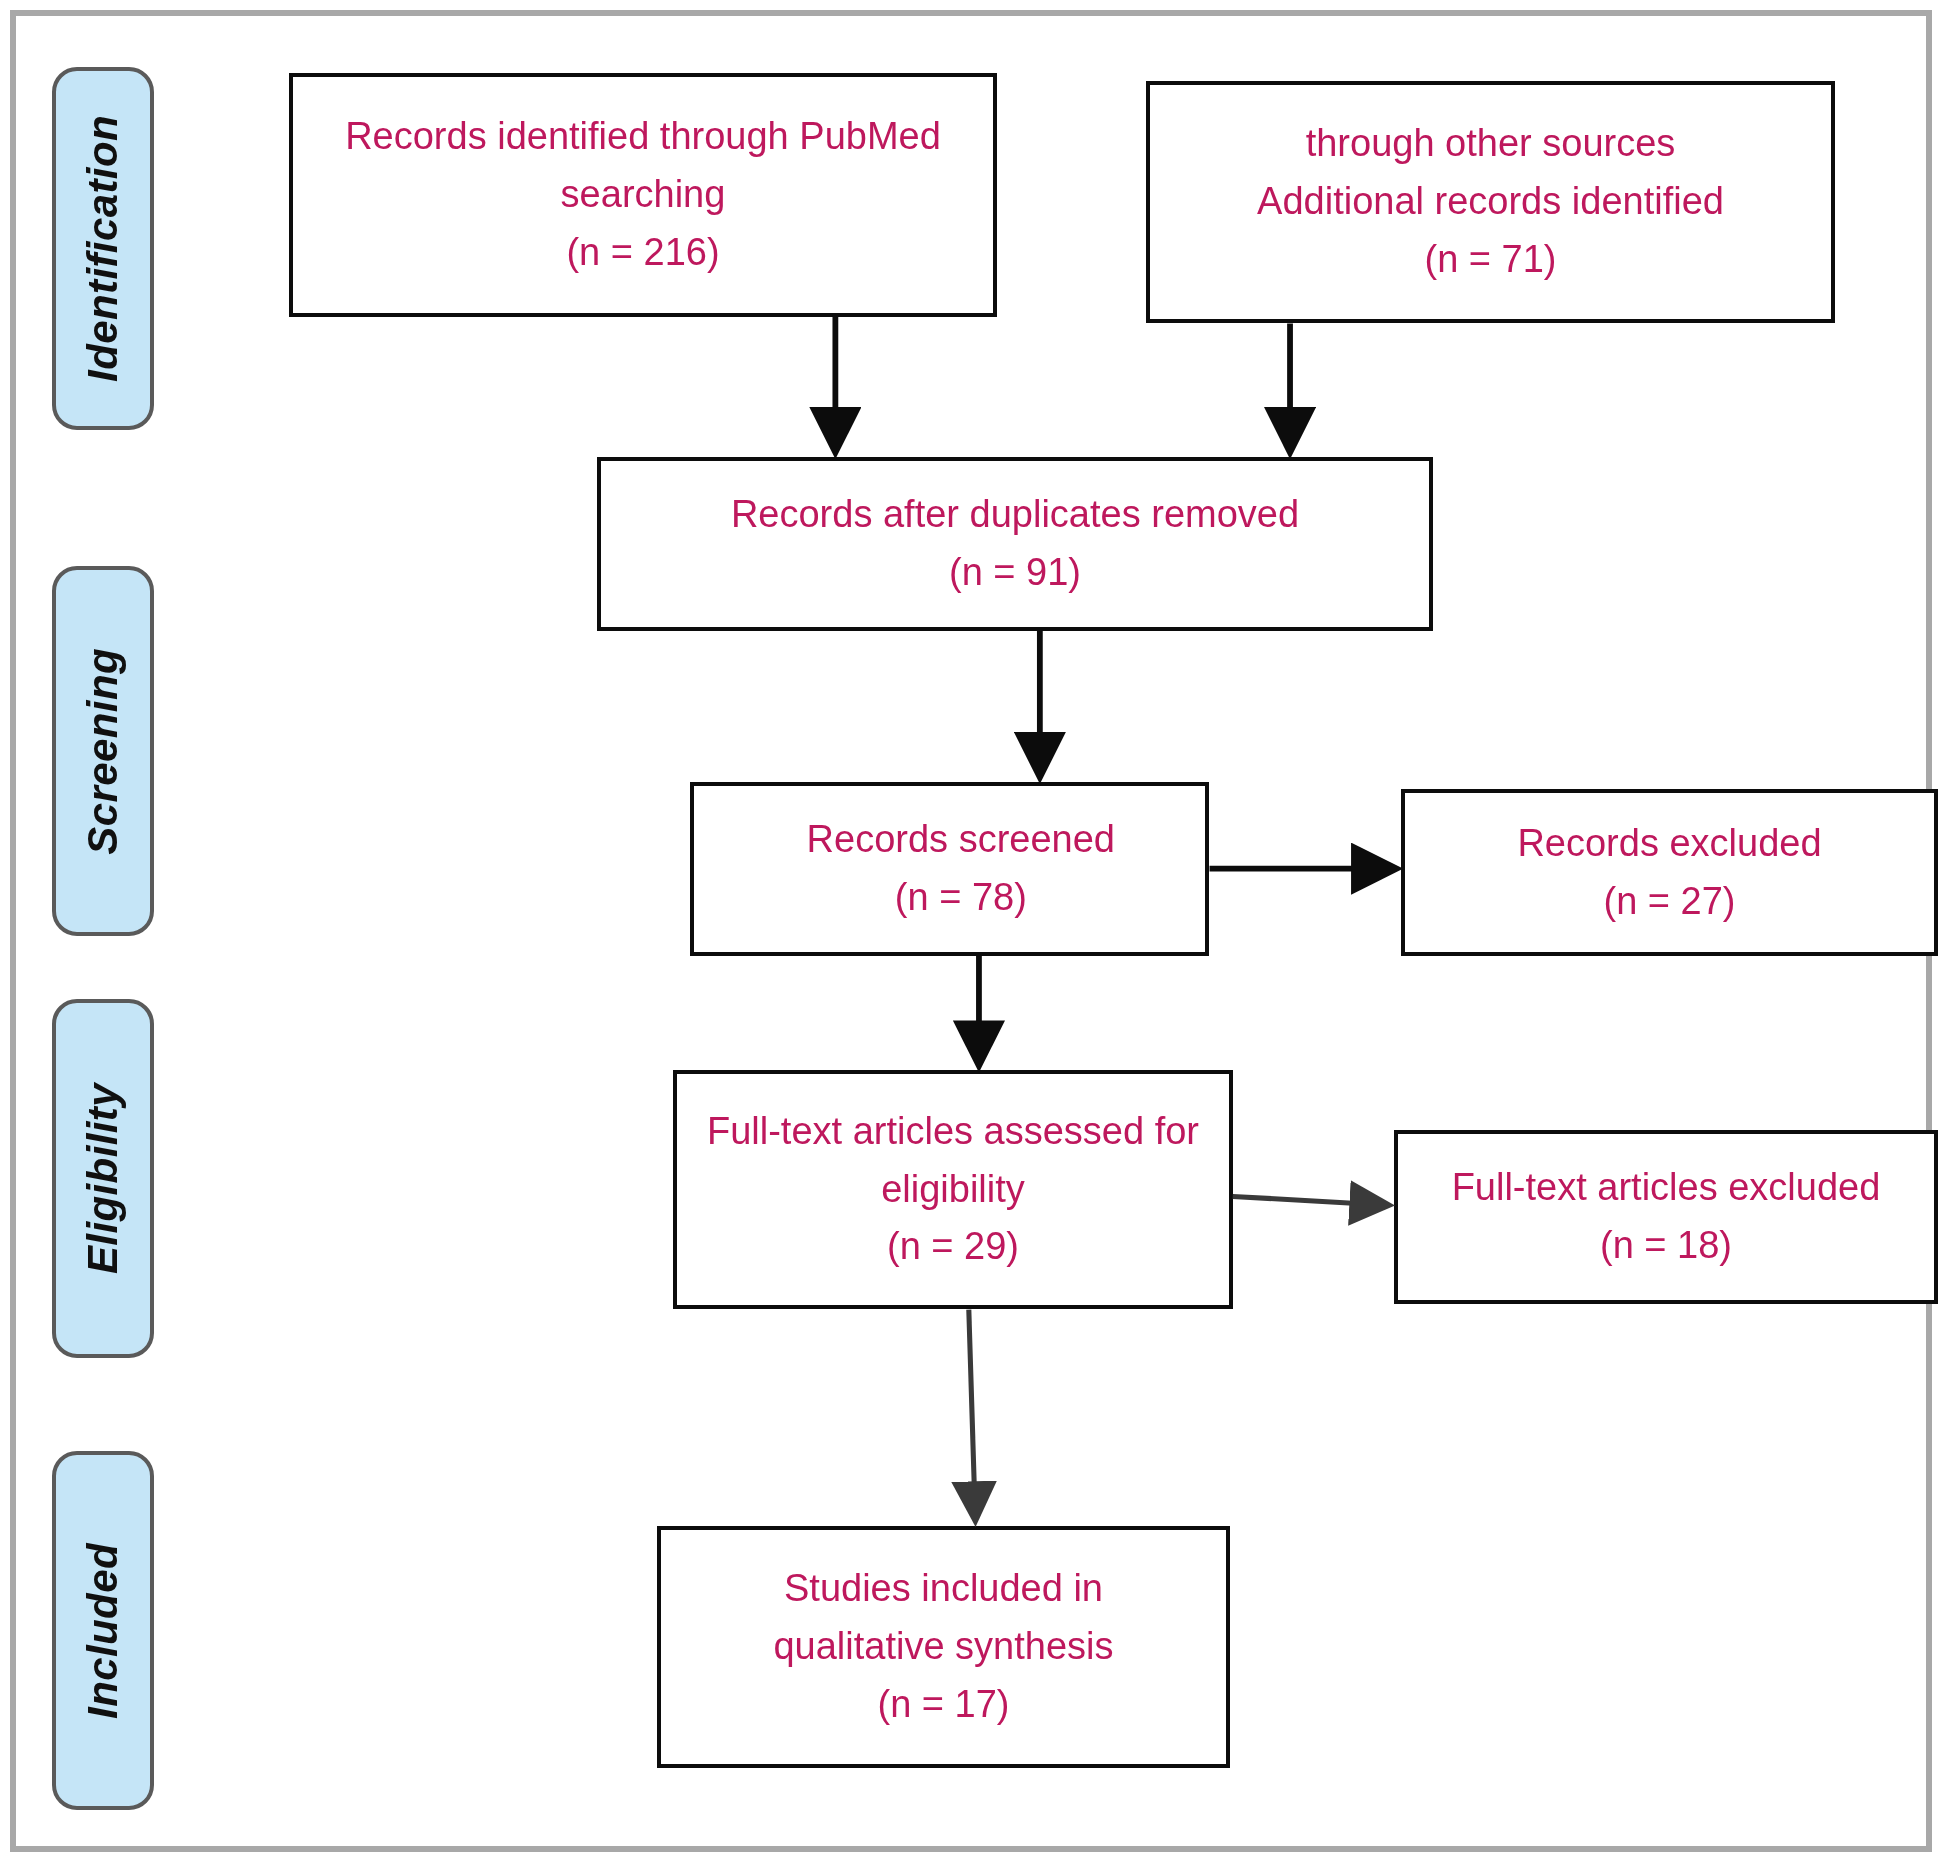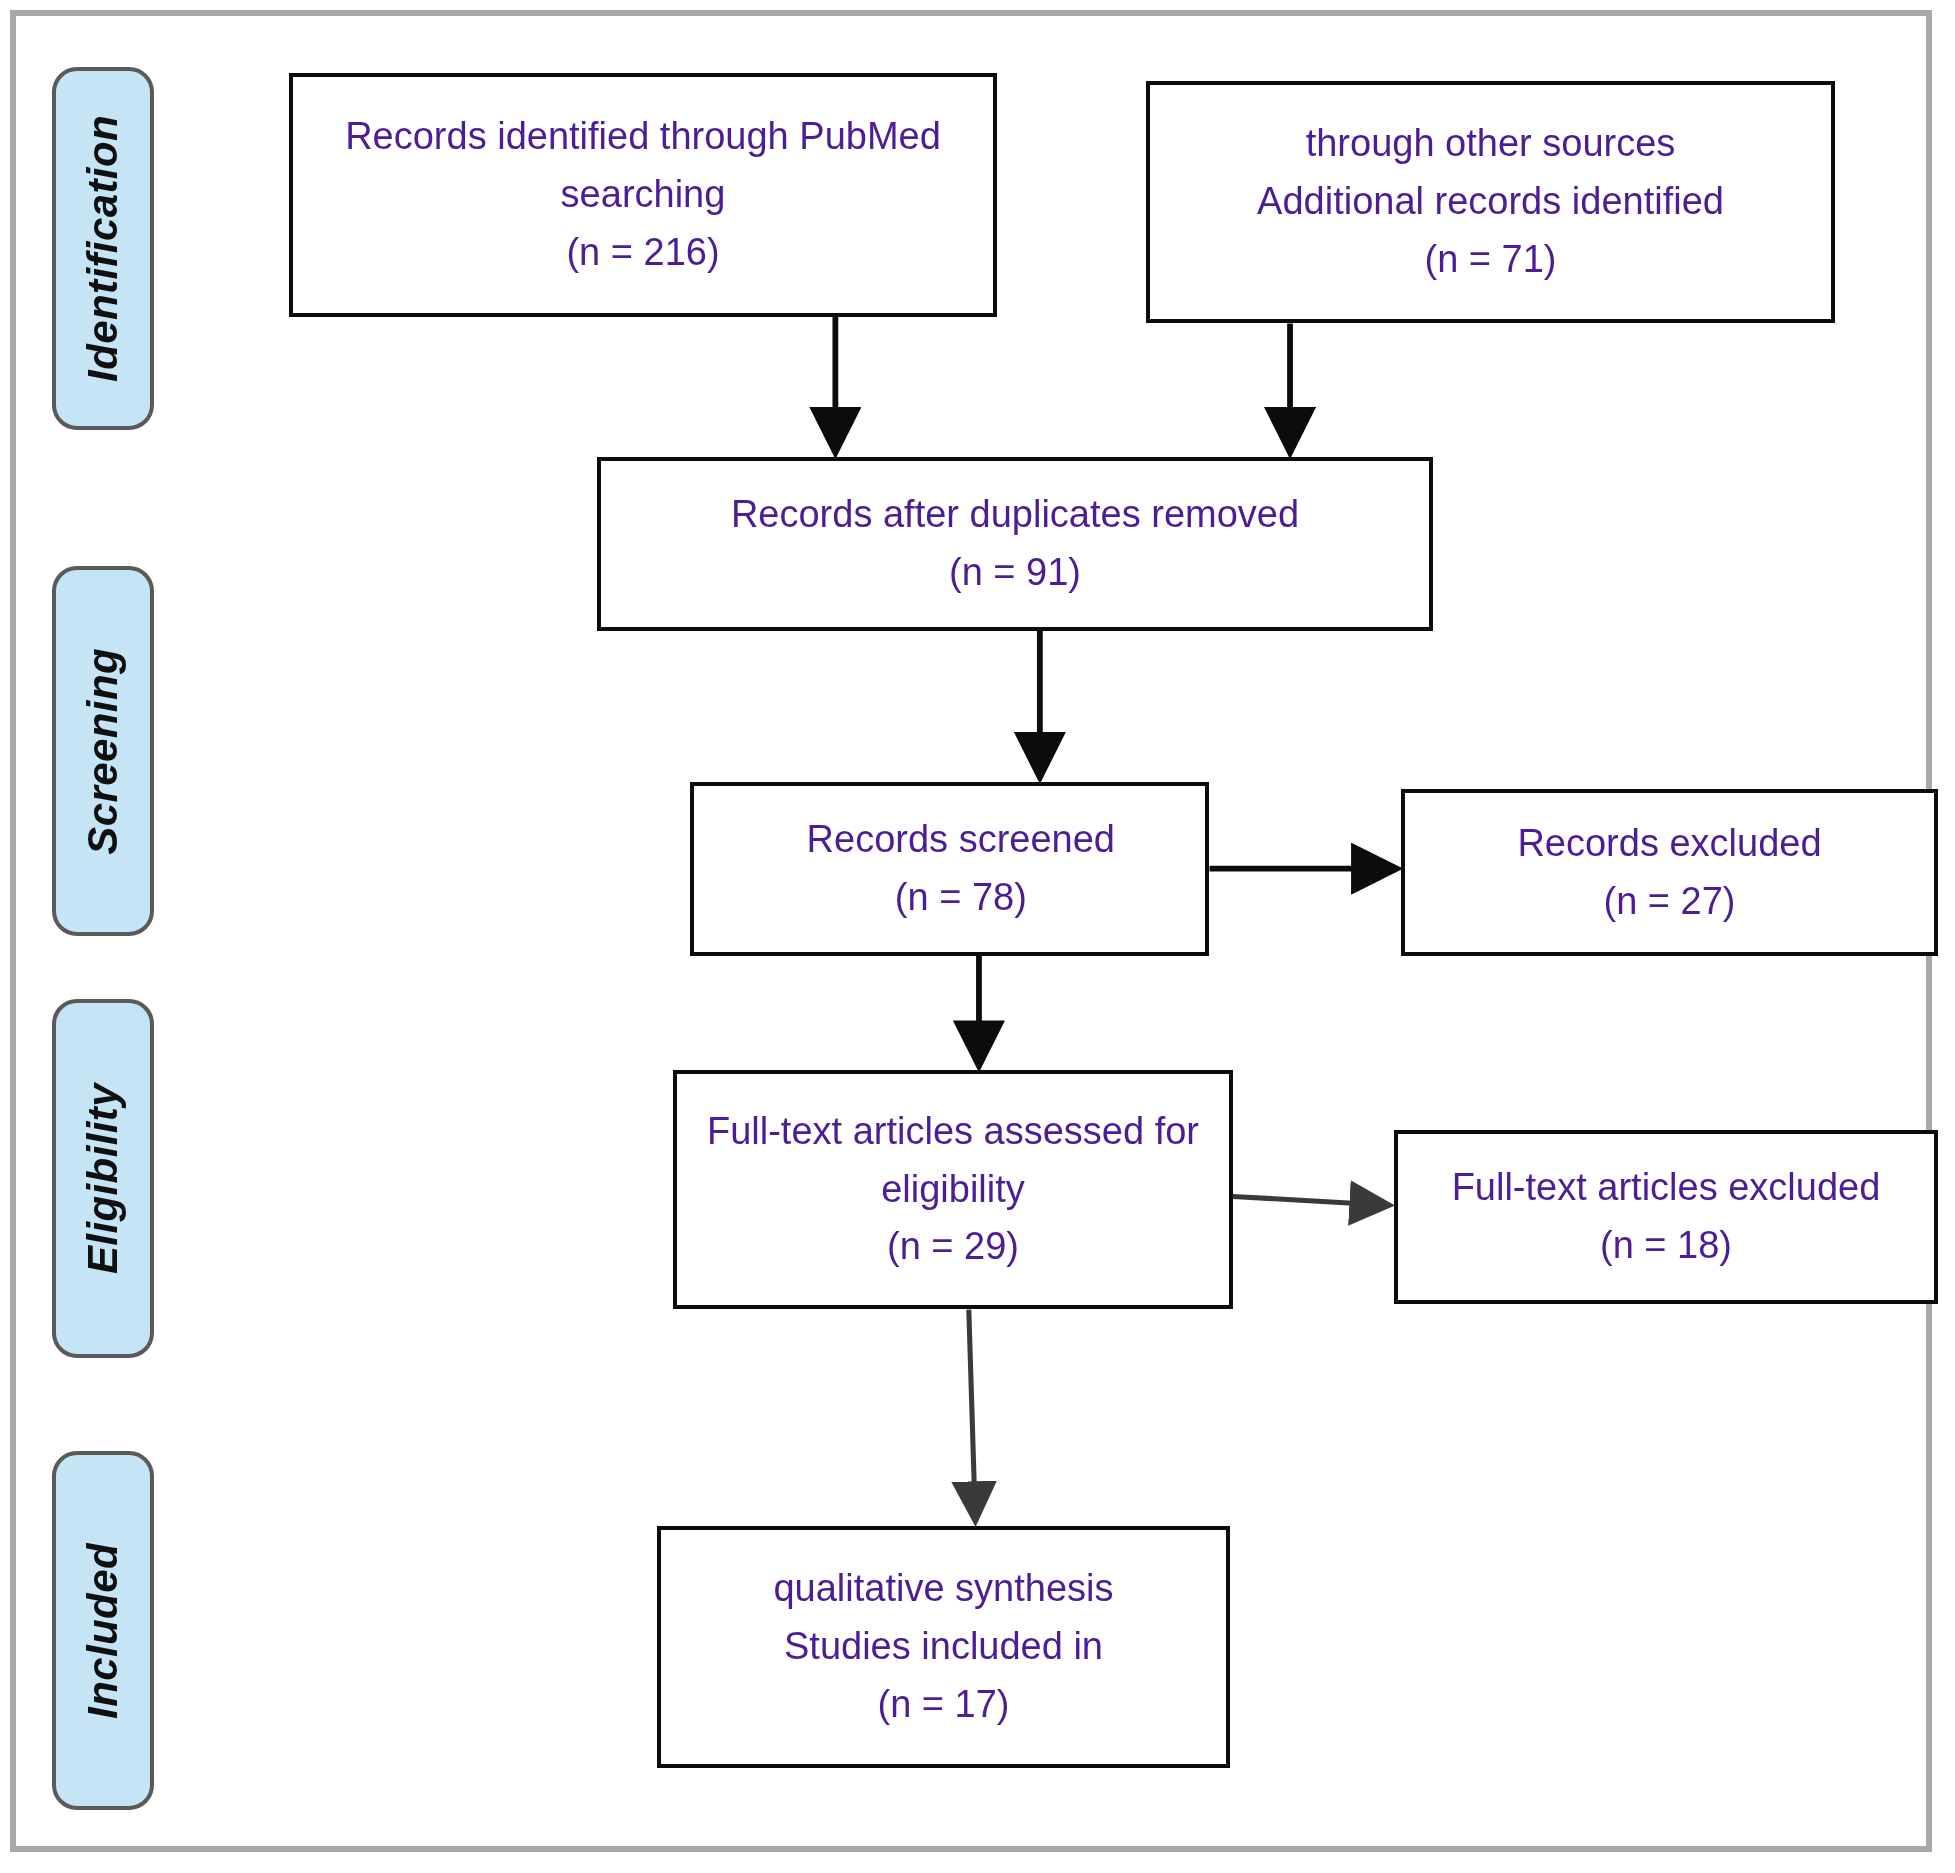--- a/index.html
+++ b/index.html
@@ -68,21 +68,21 @@
     display: flex;
     flex-direction: column;
     align-items: center;
     justify-content: center;
     padding: 7.3px 17.4px;
   }
   .flow-box .line {
     font-family: "Liberation Sans", sans-serif;
     font-size: 38px;
     line-height: 1.52;
-    color: #4c1d95;
+    color: #be185d;
     text-align: center;
     white-space: nowrap;
   }
 </style>
 </head>
 <body>
 
 <div id="canvas">
   <div id="outer-frame"></div>
 
@@ -134,22 +134,22 @@
     <div class="line">eligibility</div>
     <div class="line">(n = 29)</div>
   </div>
 
   <div class="flow-box" style="left:1394px; top:1130px; width:544px; height:174px;">
     <div class="line">Full-text articles excluded</div>
     <div class="line">(n = 18)</div>
   </div>
 
   <div class="flow-box" style="left:657px; top:1526px; width:573px; height:242px;">
+    <div class="line">Studies included in</div>
     <div class="line">qualitative synthesis</div>
-    <div class="line">Studies included in</div>
     <div class="line">(n = 17)</div>
   </div>
 
   <svg id="connectors" viewBox="0 0 2696 2583">
     <defs>
       <marker id="arrowhead" markerWidth="9" markerHeight="9" refX="7.6" refY="4.5" orient="auto" markerUnits="strokeWidth">
         <path d="M0,0 L9,4.5 L0,9 Z" fill="#0c0c0c"></path>
       </marker>
       <marker id="arrowhead-gray" markerWidth="9" markerHeight="9" refX="7.6" refY="4.5" orient="auto" markerUnits="strokeWidth">
         <path d="M0,0 L9,4.5 L0,9 Z" fill="#3a3a3a"></path>

